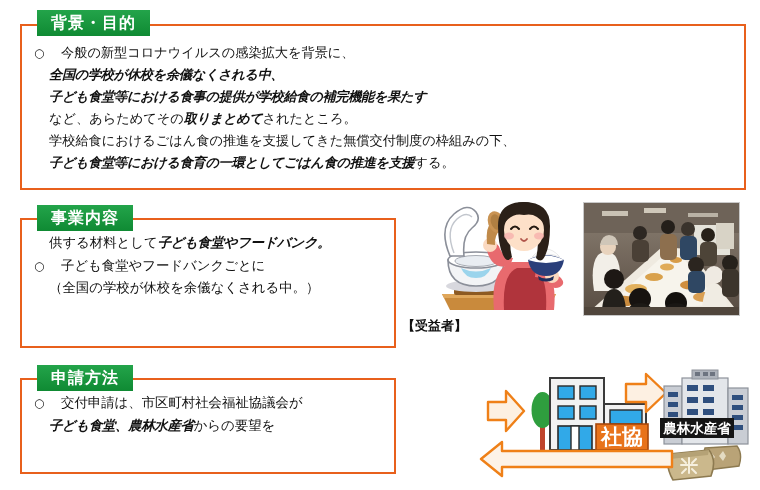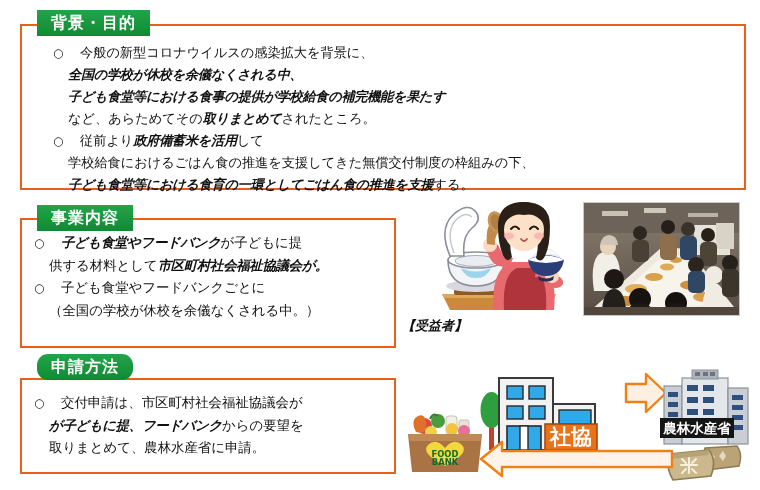--- a/index.html
+++ b/index.html
@@ -37,21 +37,21 @@
     letter-spacing:1px;
     line-height:26px;
     height:26px;
     padding:0 14px;
     text-align:center;
     white-space:nowrap;
     z-index:5;
   }
   #badge-background{left:37px; top:10px;}
   #badge-business  {left:37px; top:205px;}
-  #badge-apply     {left:37px; top:354px;border-radius:11px;}
+  #badge-apply     {left:37px; top:365px;}
 
   
   .body-text{
     position:absolute;
     font-family:"DejaVu Serif","Liberation Serif",serif;
     font-size:13.2px;
     line-height:20px;
     color:#111;
     white-space:nowrap;
   }
@@ -63,92 +63,89 @@
     font-style:italic;
   }
   .bullet{
     display:inline-block;
     width:15px;
     font-family:"DejaVu Sans",sans-serif;
     font-size:12px;
   }
   .ind{display:inline-block;width:0px;}
 
-  #text-background{left:34px; top:42px; line-height:21px;margin-left:19px;}
+  #text-background{left:34px; top:42px; line-height:21px;}
   #text-business  {left:34px; top:232px; line-height:21.5px; font-size:13.4px;}
   #text-apply     {left:34px; top:392px; line-height:21.5px; font-size:13.4px;}
 
   
   .art{position:absolute;}
 
   
   .kakko-label{
     position:absolute;
     font-family:"DejaVu Sans","Liberation Sans",sans-serif;
     font-weight:bold;
     font-size:13px;
     color:#111;
     white-space:nowrap;
-    font-style:italic;
   }
   #label-beneficiary{left:402px; top:317px;}
   #label-applicant  {left:520px; top:345px;}
 
   
   #photo-cafeteria{
     left:583px;top:202px;width:155px;height:112px;
     border:1px solid #c9c9c9;
     overflow:hidden;
     background:#6b6257;
   }
 
   
   .svgbox{position:absolute;}
   #art-cook      {left:424px;top:198px;width:150px;height:120px;}
   #art-shop      {left:400px;top:348px;width:90px;height:60px;}
   #art-foodbank  {left:400px;top:410px;width:90px;height:64px;}
-  #art-shakyo    {left:479px;top:368px;width:120px;height:92px;}
+  #art-shakyo    {left:530px;top:368px;width:120px;height:92px;}
   #art-maff      {left:660px;top:368px;width:92px;height:82px;}
   #art-rice-bags {left:665px;top:440px;width:78px;height:42px;}
   #arrow-right-1 {left:486px;top:388px;width:40px;height:46px;}
   #arrow-right-2 {left:624px;top:372px;width:44px;height:42px;}
   #arrow-back    {left:478px;top:440px;width:196px;height:38px;}
 </style>
 </head>
 <body>
 
 <div class="page">
 
   <div class="sec-box" id="box-background"></div>
   <div class="badge" id="badge-background">背景・目的</div>
   <div class="body-text" id="text-background">
       <span class="ln"><span class="bullet">○</span><span class="ind" style="display: inline-block; width: 12px;"></span><span>今般の新型コロナウイルスの感染拡大を背景に、</span></span>
       <span class="ln"><span class="bullet">&nbsp;</span><b>全国の学校が休校を余儀なくされる中、</b></span>
       <span class="ln"><span class="bullet">&nbsp;</span><b>子ども食堂等における食事の提供が学校給食の補完機能を果たす</b></span>
       <span class="ln"><span class="bullet">&nbsp;</span><span>など、あらためてその</span><b>取りまとめて</b><span>されたところ。</span></span>
-      <span class="ln"><span class="bullet">○</span><span class="ind" style="display: inline-block; width: 12px;"></span><span>従前より</span><b>政府備蓄米を活用</b><span>して</span></span>
       <span class="ln"><span class="bullet">&nbsp;</span><span>学校給食におけるごはん食の推進を支援してきた無償交付制度の枠組みの下、</span></span>
       <span class="ln"><span class="bullet">&nbsp;</span><b>子ども食堂等における食育の一環としてごはん食の推進を支援</b><span>する。</span></span>
     </div>
 
   <div class="sec-box" id="box-business"></div>
   <div class="badge" id="badge-business">事業内容</div>
   <div class="body-text" id="text-business">
-      <span class="ln"><span class="bullet">○</span><span class="ind" style="display: inline-block; width: 12px;"></span><b>子ども食堂やフードバンク</b><span>が子どもに提</span></span>
-      <span class="ln"><span class="bullet">&nbsp;</span><span>供する材料として</span><b>市区町村社会福祉協議会が。</b></span>
+      <span class="ln"><span class="bullet">&nbsp;</span><span>供する材料として</span><b>子ども食堂やフードバンク。</b></span>
       <span class="ln"><span class="bullet">○</span><span class="ind" style="display: inline-block; width: 12px;"></span><span>子ども食堂やフードバンクごとに</span></span>
       <span class="ln"><span class="bullet">&nbsp;</span><span>（全国の学校が休校を余儀なくされる中。）</span></span>
     </div>
 
   <div class="sec-box" id="box-apply"></div>
   <div class="badge" id="badge-apply">申請方法</div>
   <div class="body-text" id="text-apply">
       <span class="ln"><span class="bullet">○</span><span class="ind" style="display: inline-block; width: 12px;"></span><span>交付申請は、市区町村社会福祉協議会が</span></span>
-      <span class="ln"><span class="bullet">&nbsp;</span><b>が子どもに提、フードバンク</b><span>からの要望を</span></span>
-      <span class="ln"><span class="bullet">&nbsp;</span><span>取りまとめて、農林水産省に申請。</span></span>
+      <span class="ln"><span class="bullet">&nbsp;</span><b>子ども食堂、農林水産省</b><span>からの要望を</span></span>
+      <span class="ln"><span class="bullet">&nbsp;</span></span>
     </div>
 
   <div class="svgbox" id="art-cook">
     <svg viewBox="0 0 150 120" width="150" height="120">
 
       <path d="M18 96 L132 96 L124 112 L26 112 Z" fill="#c98a3c"></path>
       <path d="M18 96 L132 96 L130 100 L20 100 Z" fill="#e0a75b"></path>
       <rect x="30" y="90" width="92" height="7" rx="2" fill="#8d5a22"></rect>
 
       <ellipse cx="52" cy="88" rx="30" ry="6" fill="#d8d8de"></ellipse>
@@ -250,41 +247,20 @@
       <circle cx="112" cy="62" r="8" fill="#2b251f"></circle>
         <rect x="104" y="68" width="17" height="22" rx="5" fill="#2f4763"></rect>
 
       <rect x="0" y="104" width="155" height="8" fill="#50463c"></rect>
     </svg>
   </div>
 
   <div class="kakko-label" id="label-beneficiary">【受益者】</div>
 
 
-  <div class="svgbox" id="art-foodbank">
-    <svg viewBox="0 0 90 64" width="90" height="64">
-
-      <circle cx="24" cy="16" r="8" fill="#d84a3a"></circle>
-      <circle cx="38" cy="11" r="7" fill="#4a9b3c"></circle>
-      <path d="M16 22 q-6 -12 2 -16 q7 -3 8 6 q2 8 -4 11z" fill="#e0712c"></path>
-      <rect x="46" y="6" width="11" height="18" rx="3" fill="#f2f0e6" stroke="#c7c2b2" stroke-width="1"></rect>
-      <rect x="59" y="10" width="10" height="15" rx="2" fill="#e8e3d4" stroke="#c7c2b2" stroke-width="1"></rect>
-      <circle cx="52" cy="19" r="6" fill="#f2c33c"></circle>
-      <circle cx="64" cy="21" r="6" fill="#e86f9a"></circle>
-      <circle cx="31" cy="22" r="6" fill="#f0d24a"></circle>
-      <path d="M30 9 q3 -7 8 -3" fill="none" stroke="#3b7a2e" stroke-width="2"></path>
-
-      <path d="M8 24 L82 24 L78 62 L12 62 Z" fill="#a97344"></path>
-      <path d="M8 24 L82 24 L80 31 L10 31 Z" fill="#c08a55"></path>
-
-      <path d="M45 38 q-9 -11 -17 -3 q-8 8 17 21 q25 -13 17 -21 q-8 -8 -17 3z" fill="#f2d83a"></path>
-      <text x="45" y="47" font-family="DejaVu Sans, sans-serif" font-size="8.4" font-weight="bold" fill="#0f6b2e" text-anchor="middle">FOOD</text>
-      <text x="45" y="55" font-family="DejaVu Sans, sans-serif" font-size="8.4" font-weight="bold" fill="#0f6b2e" text-anchor="middle">BANK</text>
-    </svg>
-  </div>
 
   <div class="svgbox" id="arrow-right-1">
     <svg viewBox="0 0 40 46" width="40" height="46">
       <path d="M2 14 L20 14 L20 3 L38 23 L20 43 L20 32 L2 32 Z" fill="#fdf0e2" stroke="#ef8018" stroke-width="2.4" stroke-linejoin="round"></path>
     </svg>
   </div>
 
   <div class="svgbox" id="art-shakyo">
     <svg viewBox="0 0 120 92" width="120" height="92">
 

